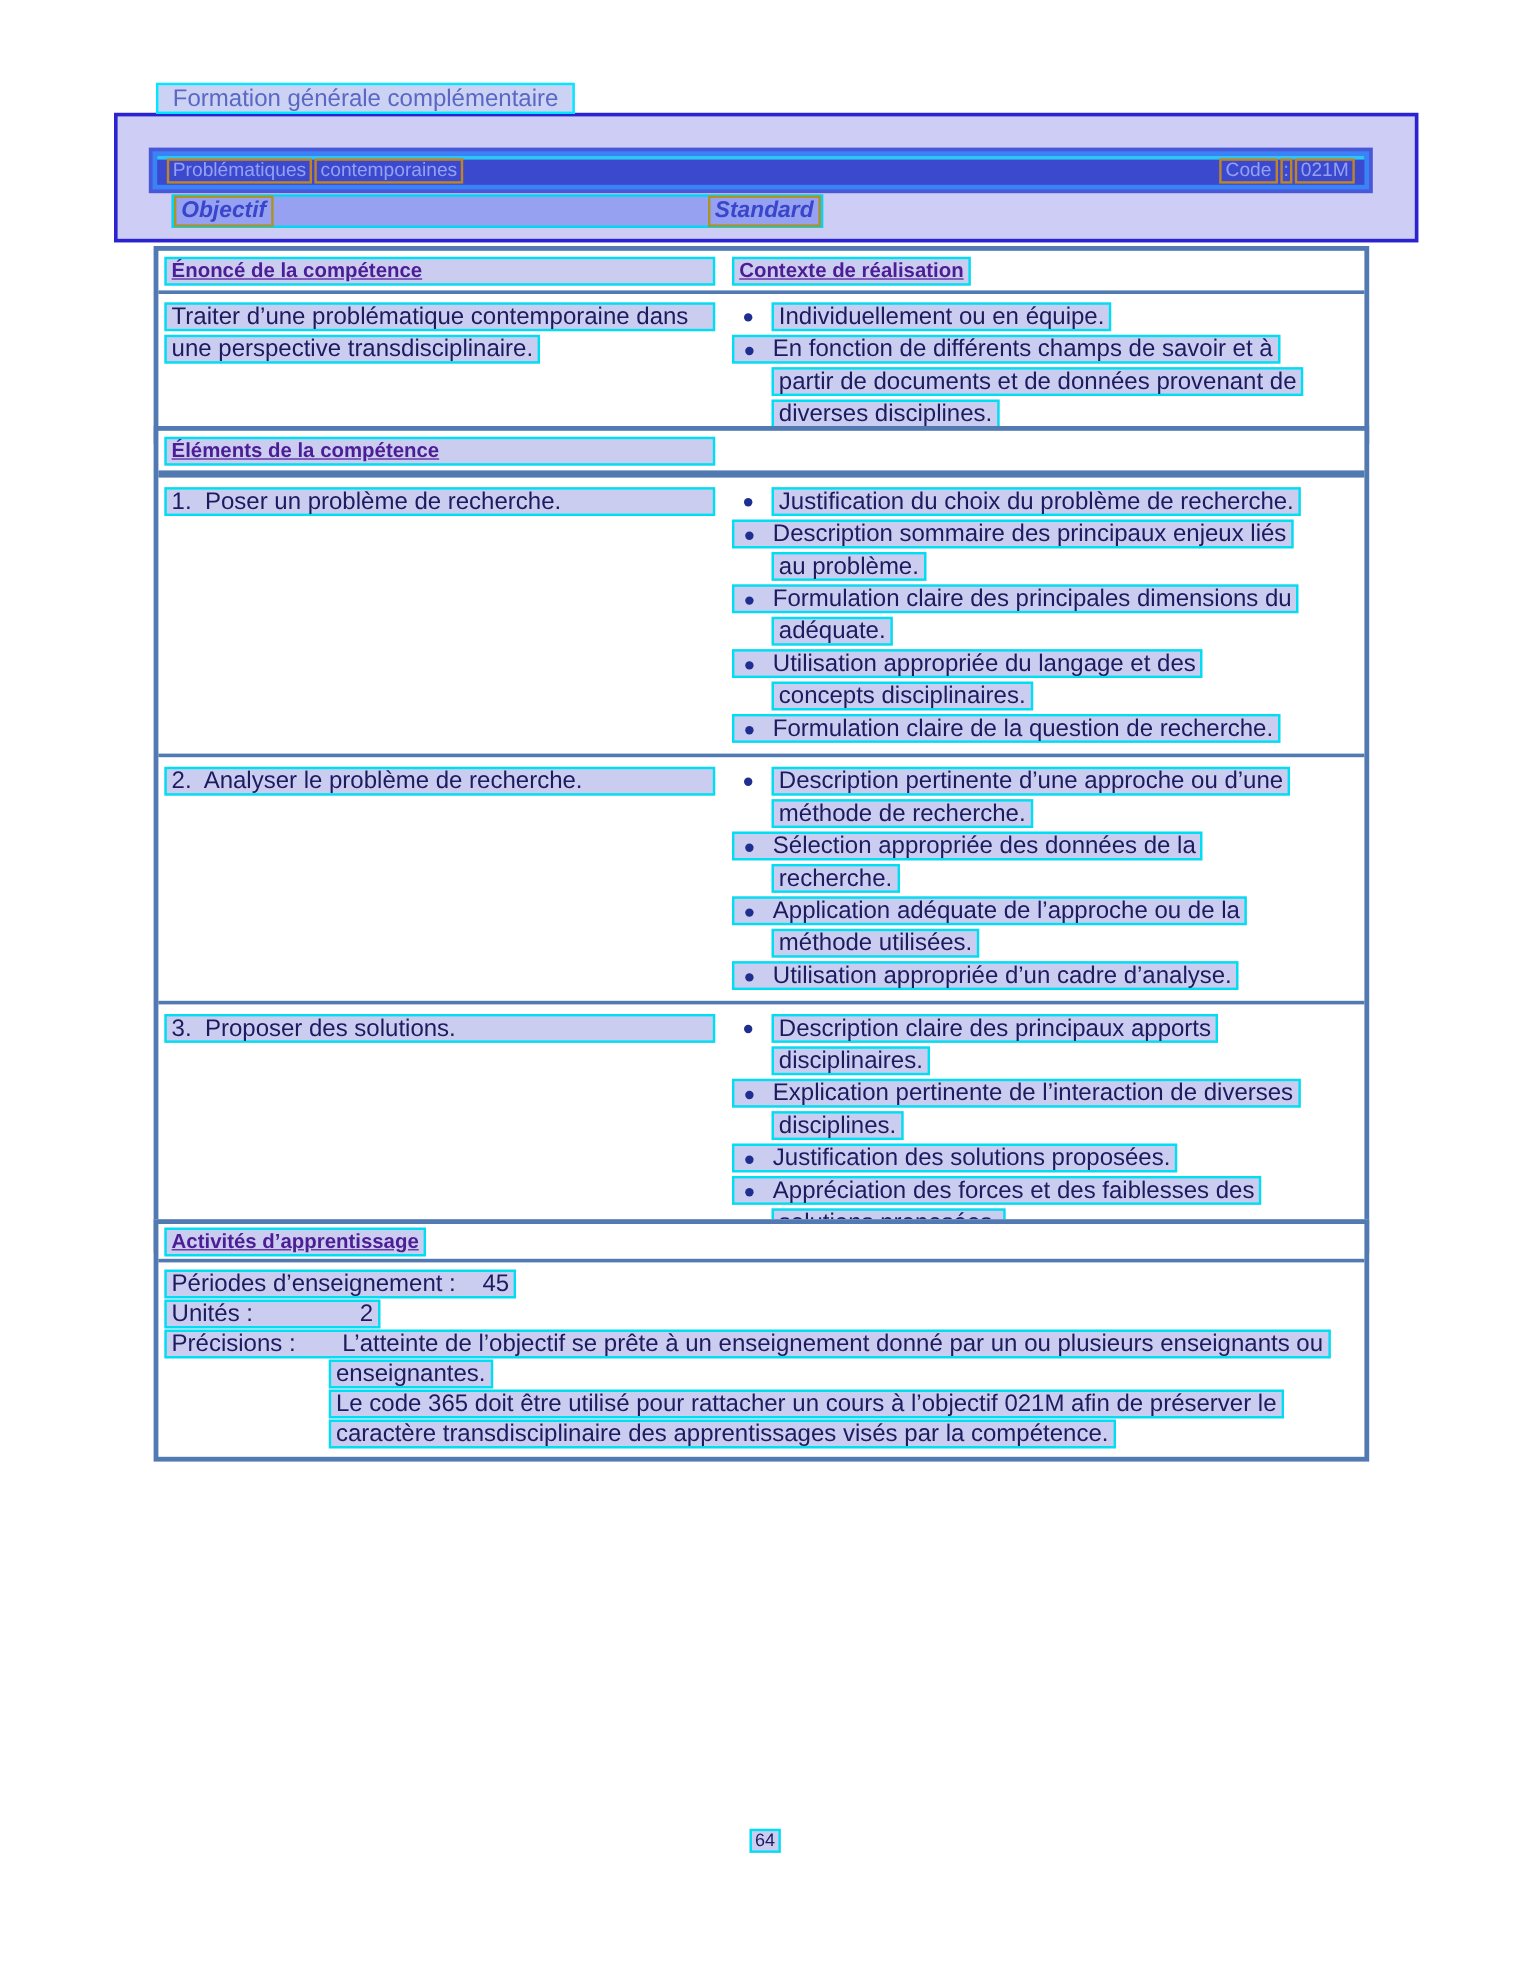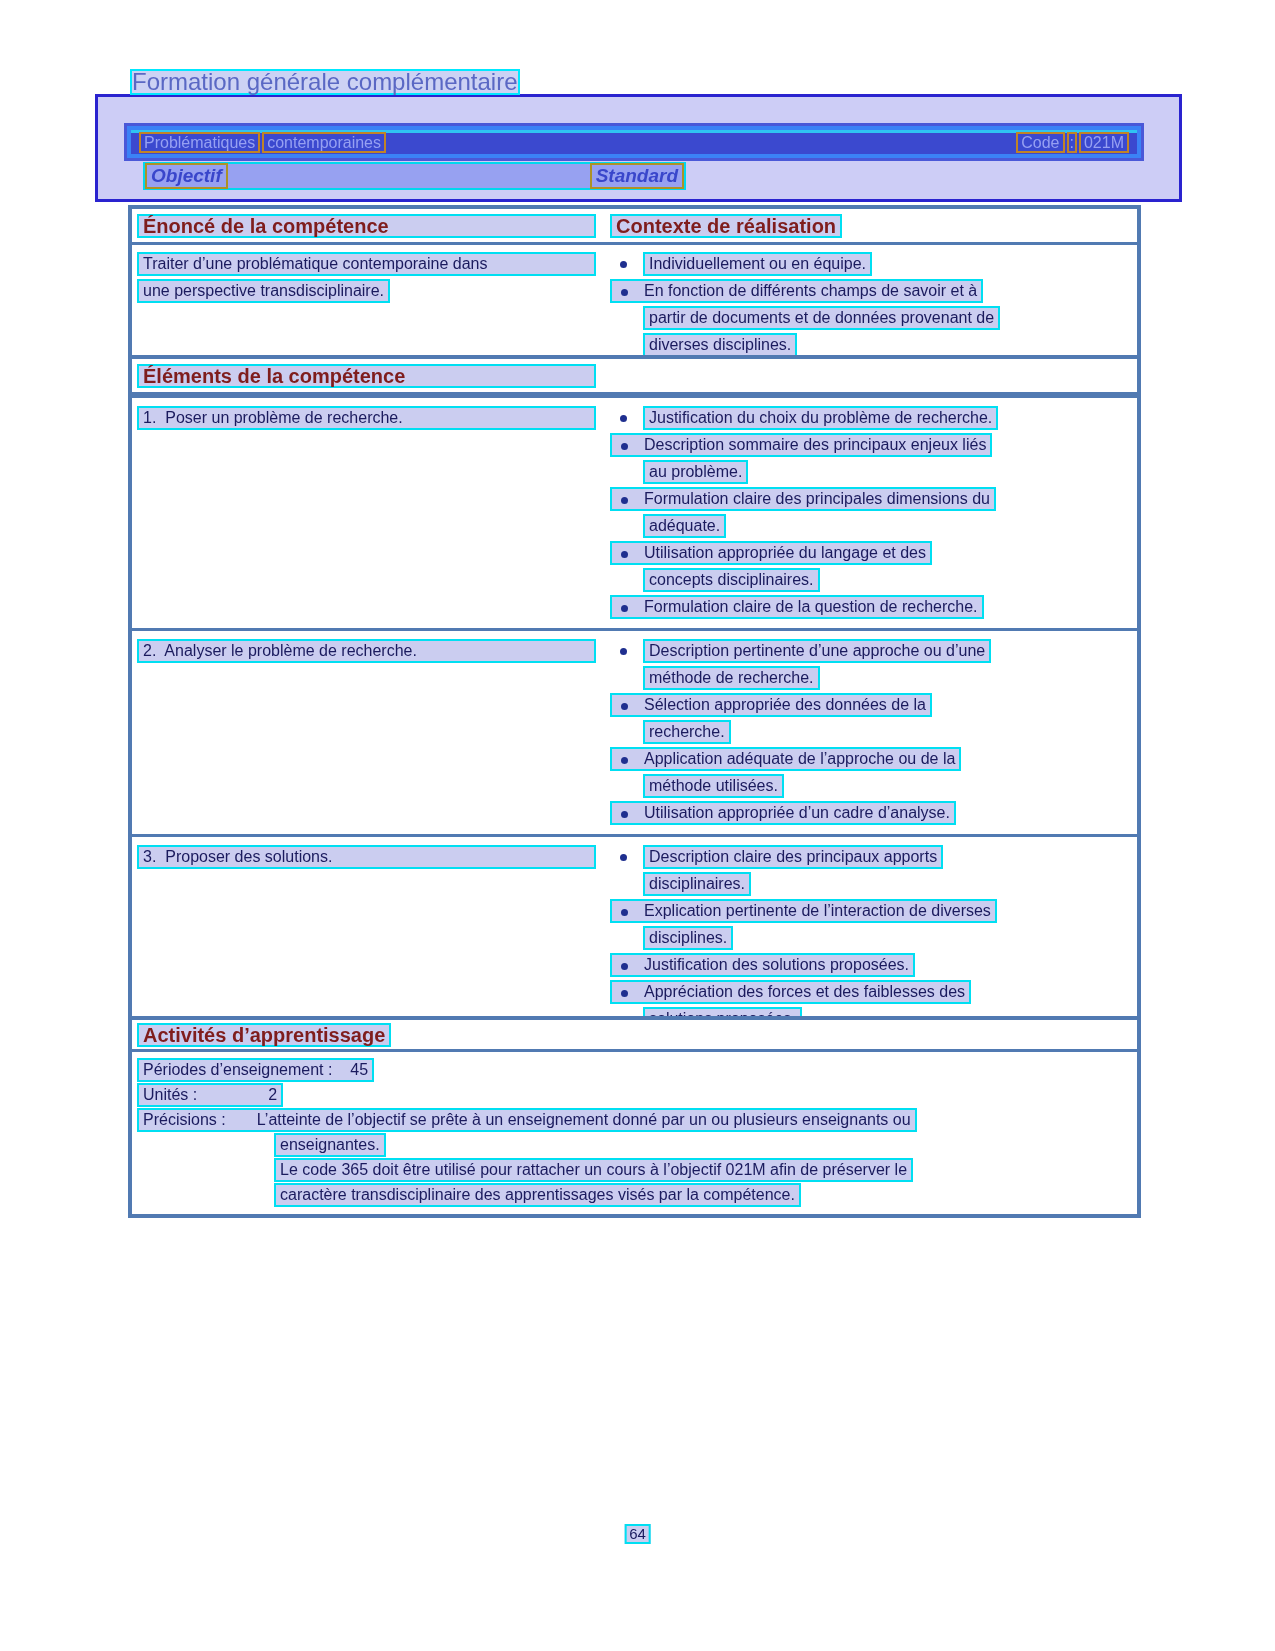--- a/index.html
+++ b/index.html
@@ -2,28 +2,28 @@
 <html><head>
 <meta charset="utf-8">
 <style>
   * { margin:0; padding:0; box-sizing:border-box; }
   html,body { background:#ffffff; }
   body { font-family:"Liberation Sans","DejaVu Sans",sans-serif; }
   .page { position:relative; width:1275px; height:1651px; background:#ffffff; overflow:hidden; }
 
   
   .hl { background:#cbcdf0; border:2px solid #00dff2; padding:1px 4px; line-height:18px;
-        display:inline-block; color:#1b1b5e; font-size:16px; white-space:pre; vertical-align:top; }
+        display:inline-block; color:#1b1b5e; font-size:20px; white-space:pre; vertical-align:top; }
   .band { display:block; margin-right:8px; white-space:pre; }
-  .bold { font-weight:bold; color:#7f1d1d; font-size:20px; }
+  .bold { font-weight:bold; color:#4c1d95; font-size:17px;text-decoration:underline; }
 
   
   .top-label { position:absolute; left:130px; top:69px; z-index:3;
-               background:#ccd2f4; border:2px solid #00e8ff; padding:1px 0;
-               color:#5a68c4; font-size:24px; line-height:20px; }
+               background:#ccd2f4; border:2px solid #00e8ff; padding:1px 12px;
+               color:#5a68c4; font-size:20px; line-height:20px; }
 
   
   .outer-box { position:absolute; left:95px; top:94px; width:1087px; height:108px;
                background:#cdcdf6; border:3px solid #2a23cf; }
 
   
   .code-bar { position:absolute; left:127px; top:126px; width:1014px; height:32px;
               background:#3b49cf; border:4px solid #3b82f6; box-shadow:0 0 0 3px #4a58d8; }
   .code-bar-inner { height:100%; border-top:3px solid #2fc4f2; display:flex;
                     align-items:center; justify-content:space-between; padding:0 8px 2px 8px; }

